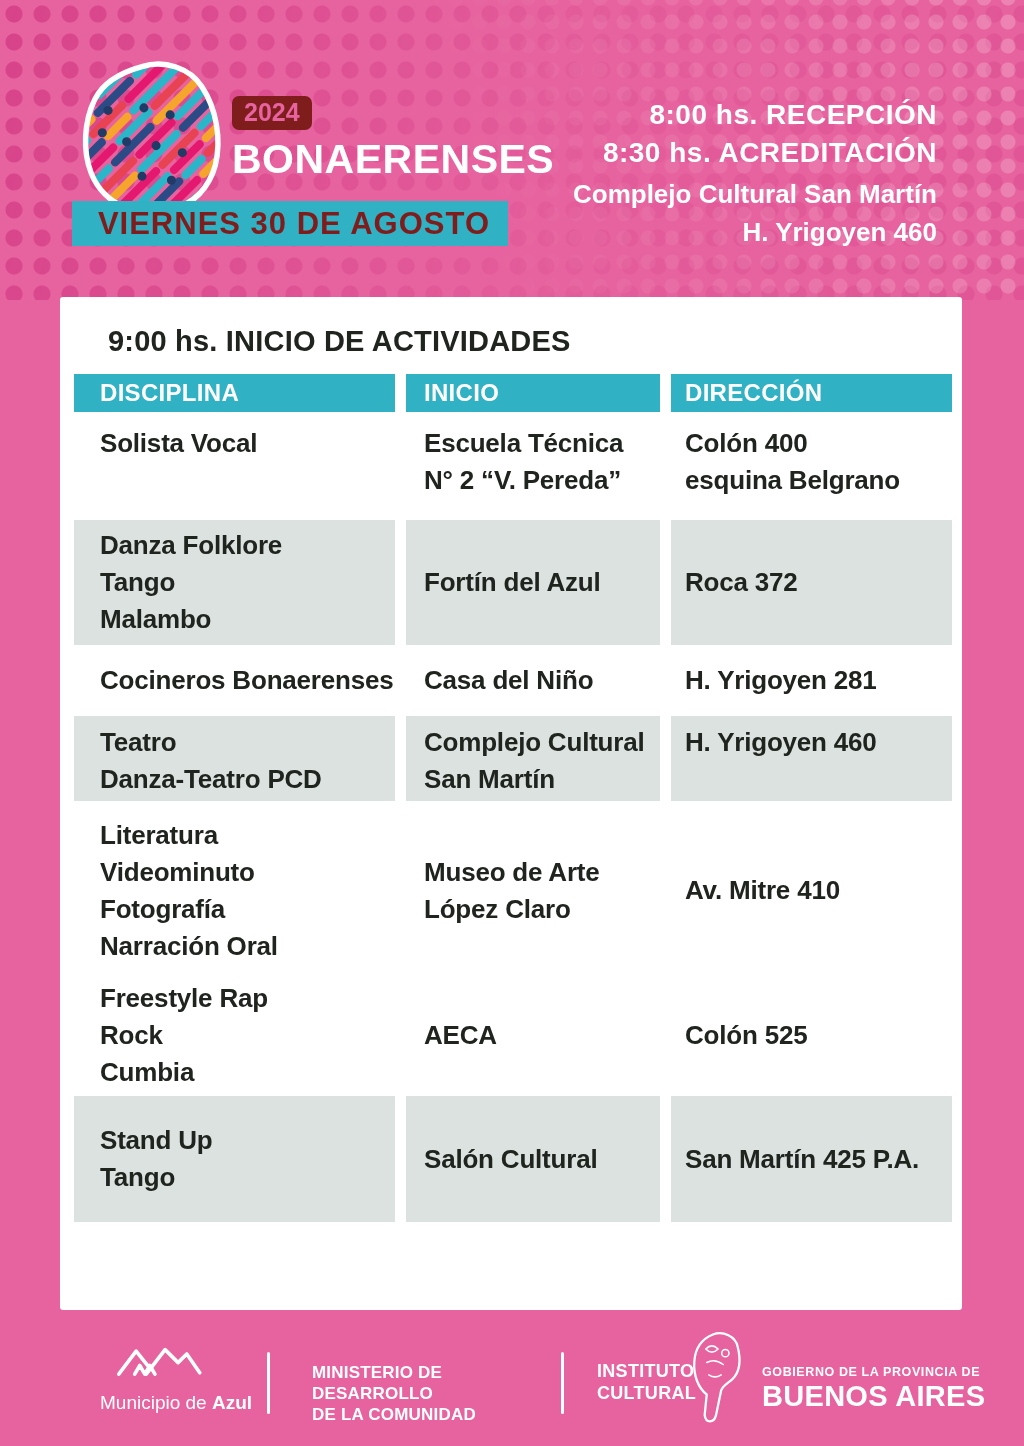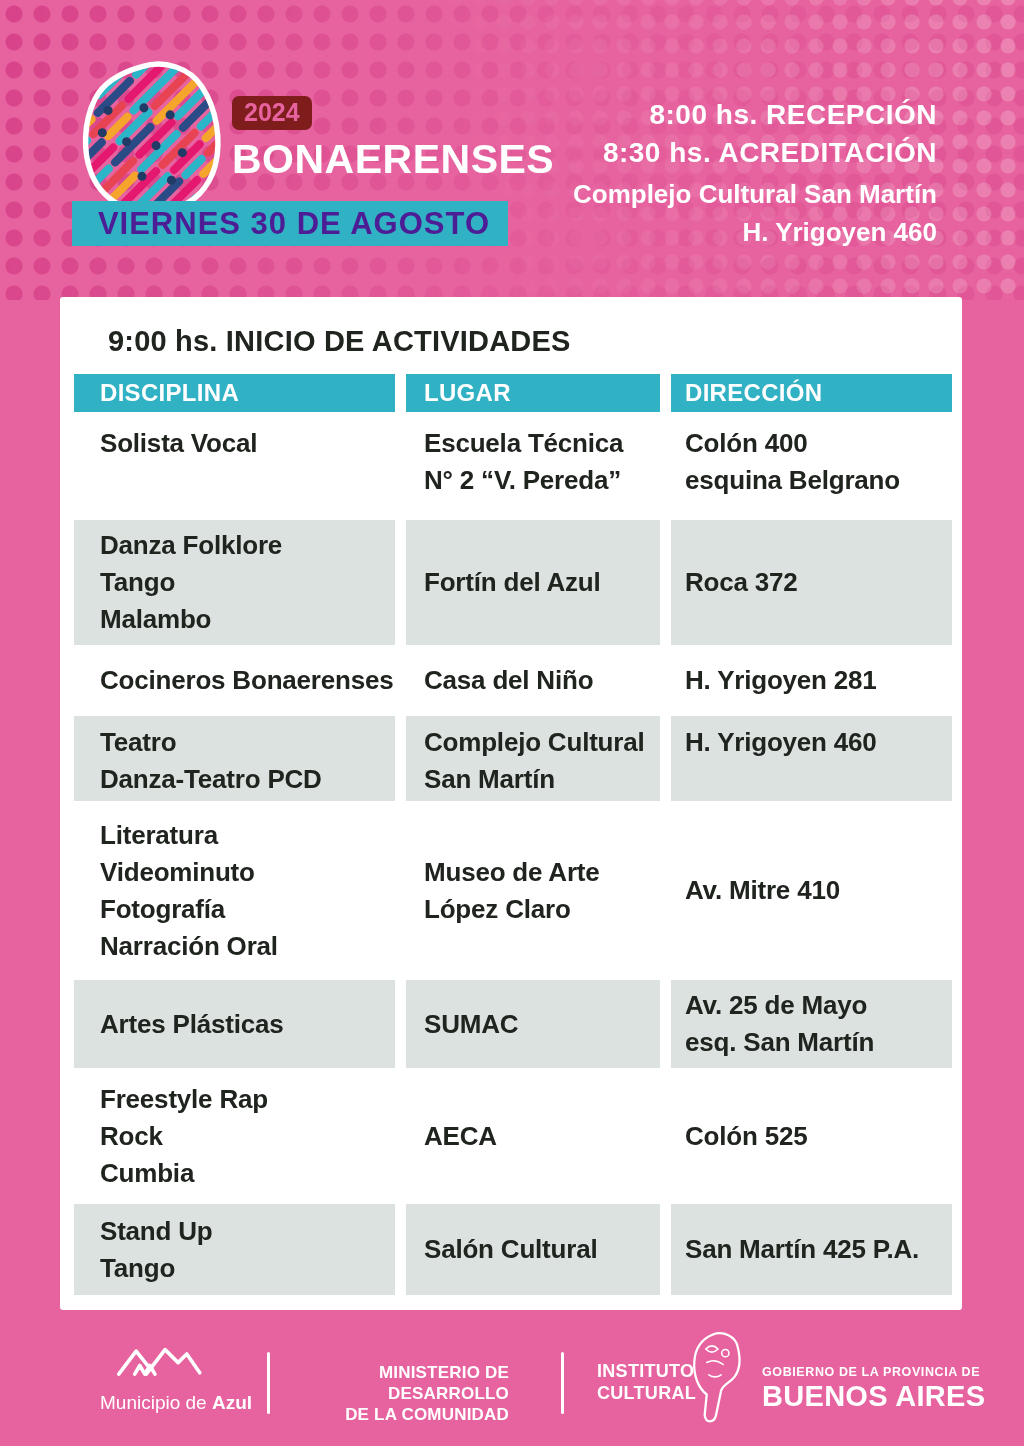--- a/index.html
+++ b/index.html
@@ -45,21 +45,21 @@
     background:#7f1d1d;color:var(--background-pink,#e7639f);
     font-size:25px;font-weight:bold;
     padding:4px 12px 5px;border-radius:7px;line-height:1;
   }
   .hdr-title .bona{font-size:41px;letter-spacing:.5px;margin-top:9px}
   .date-banner{
     position:absolute;left:72px;top:201px;width:436px;height:45px;
     background:var(--accent-teal,#31b1c4);
     display:flex;align-items:center;justify-content:flex-end;
     padding-right:18px;
-    color:#4c1d95;font-weight:bold;font-size:31px;letter-spacing:1px;
+    color:#7f1d1d;font-weight:bold;font-size:31px;letter-spacing:1px;
   }
   .hdr-right{
     position:absolute;right:87px;top:96px;width:500px;
     text-align:right;color:#fff;
   }
   .hdr-right .sched{font-size:28px;font-weight:bold;line-height:38px;letter-spacing:.5px}
   .hdr-right .venue{font-size:26px;font-weight:bold;line-height:32px;margin-top:6px}
 
   
   .card{
@@ -107,22 +107,22 @@
   
   .footer{position:absolute;left:0;top:1310px;width:1024px;height:136px;color:#fff}
   .f-azul{position:absolute;left:100px;top:24px;width:120px;text-align:center}
   .f-azul svg{width:94px;height:50px}
   .f-azul .lbl{font-size:19px;margin-top:4px;white-space:nowrap}
   .f-azul .lbl b{font-weight:bold}
   .f-div{position:absolute;top:42px;width:3px;height:62px;background:#fff;border-radius:2px}
   .f-div1{left:267px}
   .f-div2{left:561px}
   .f-min{
-    position:absolute;left:291px;top:52px;width:218px;
-    text-align:right;font-weight:bold;font-size:17px;line-height:21px;letter-spacing:.2px;
+    position:absolute;left:312px;top:52px;width:218px;
+    font-weight:bold;font-size:17px;line-height:21px;letter-spacing:.2px;
   }
   .f-inst{
     position:absolute;left:597px;top:50px;
     font-weight:bold;font-size:18px;line-height:22px;letter-spacing:.3px;
   }
   .f-map{position:absolute;left:684px;top:18px;width:62px;height:104px}
   .f-gob{position:absolute;left:762px;top:56px;line-height:1}
   .f-gob .small{font-size:12.5px;font-weight:bold;letter-spacing:.6px}
   .f-gob .big{font-size:29px;font-weight:bold;letter-spacing:.3px;margin-top:3px}
 </style>
@@ -208,21 +208,21 @@
   <div class="sched">8:30 hs. ACREDITACIÓN</div>
   <div class="venue">Complejo Cultural San Martín</div>
   <div class="venue">H. Yrigoyen 460</div>
 </div>
 
 <div class="card">
   <div class="card-title">9:00 hs. INICIO DE ACTIVIDADES</div>
   <div class="tbl">
     <div class="thead">
       <div class="th">DISCIPLINA</div>
-      <div class="th">LUGAR</div>
+      <div class="th">INICIO</div>
       <div class="th">DIRECCIÓN</div>
     </div>
     <div id="tbody">
         <div class="trow">
           <div class="tcell">
             <div>Solista Vocal</div>
           </div>
           <div class="tcell">
             <div>Escuela Técnica</div>
             <div>N° 2 “V. Pereda”</div>
@@ -275,32 +275,20 @@
             <div>Videominuto</div>
             <div>Fotografía</div>
             <div>Narración Oral</div>
           </div>
           <div class="tcell">
             <div>Museo de Arte</div>
             <div>López Claro</div>
           </div>
           <div class="tcell">
             <div>Av. Mitre 410</div>
-          </div>
-        </div>
-        <div class="trow shaded">
-          <div class="tcell">
-            <div>Artes Plásticas</div>
-          </div>
-          <div class="tcell">
-            <div>SUMAC</div>
-          </div>
-          <div class="tcell">
-            <div>Av. 25 de Mayo</div>
-            <div>esq. San Martín</div>
           </div>
         </div>
         <div class="trow">
           <div class="tcell">
             <div>Freestyle Rap</div>
             <div>Rock</div>
             <div>Cumbia</div>
           </div>
           <div class="tcell">
             <div>AECA</div>

